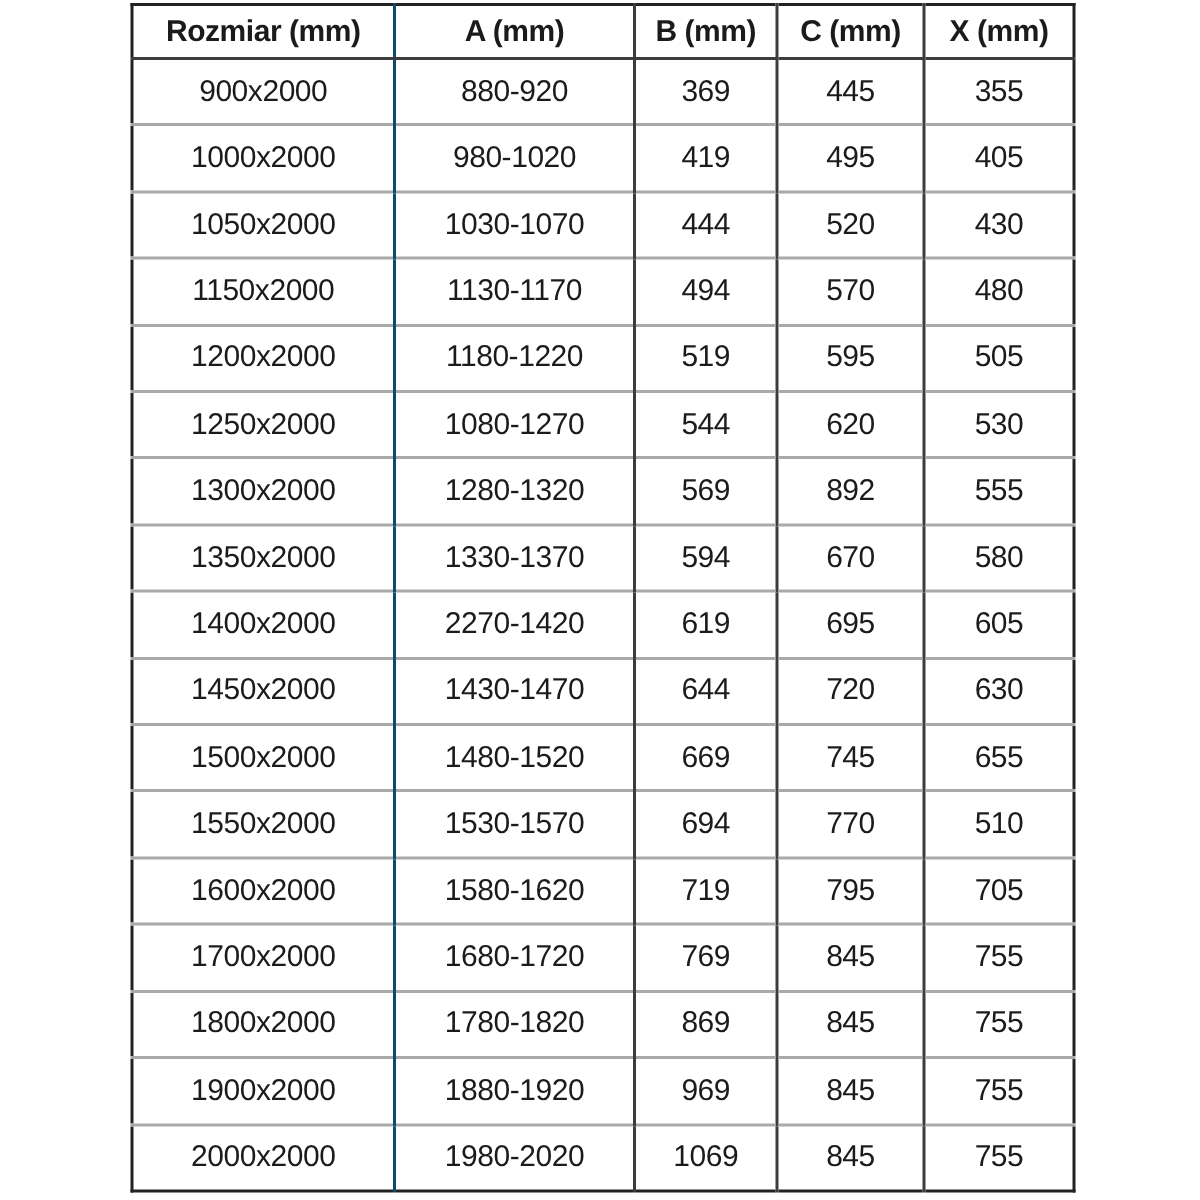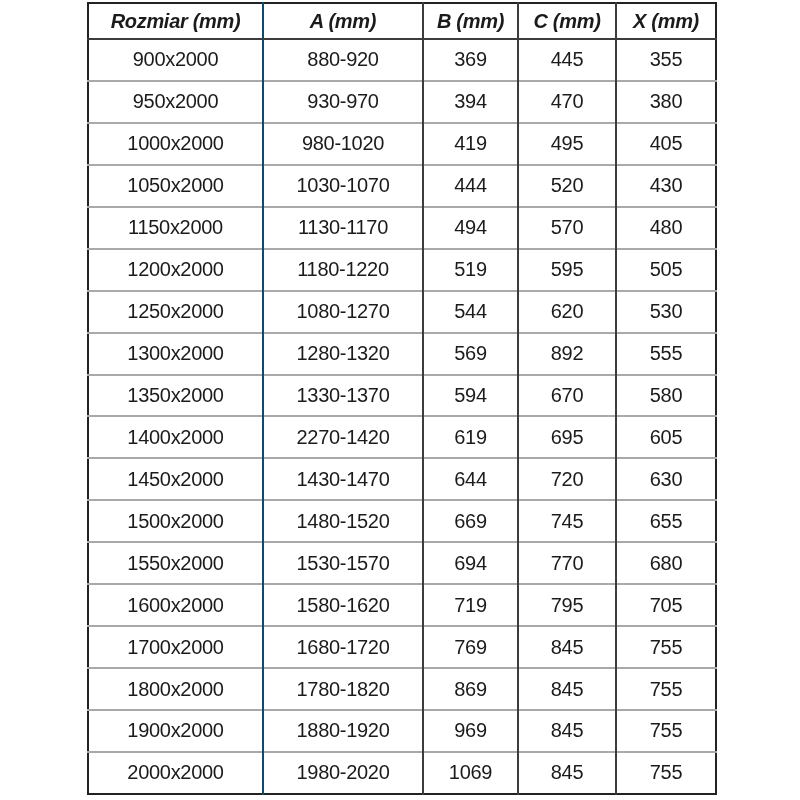--- a/index.html
+++ b/index.html
@@ -33,21 +33,20 @@
     vertical-align: middle;
     font-size: 20px;
     letter-spacing: -0.3px;
     overflow: hidden;
     white-space: nowrap;
   }
   table.size-table thead th {
     font-weight: bold;
     height: 34px;
     border-bottom: 2px solid #3c3c3c;
-    font-style: italic;
   }
   table.size-table tbody tr + tr td {
     border-top: 2px solid #a9a9a9;
   }
   
   table.size-table .col1 { border-left: 2px solid #0c4a6e; }
   table.size-table .col2,
   table.size-table .col3,
   table.size-table .col4 { border-left: 2px solid #3c3c3c; }
 </style>
@@ -72,27 +71,20 @@
         <th class="col4">X (mm)</th>
       </tr>
     </thead>
     <tbody>
         <tr>
           <td class="col0">900x2000</td>
           <td class="col1">880-920</td>
           <td class="col2">369</td>
           <td class="col3">445</td>
           <td class="col4">355</td>
-        </tr>
-        <tr>
-          <td class="col0">950x2000</td>
-          <td class="col1">930-970</td>
-          <td class="col2">394</td>
-          <td class="col3">470</td>
-          <td class="col4">380</td>
         </tr>
         <tr>
           <td class="col0">1000x2000</td>
           <td class="col1">980-1020</td>
           <td class="col2">419</td>
           <td class="col3">495</td>
           <td class="col4">405</td>
         </tr>
         <tr>
           <td class="col0">1050x2000</td>
@@ -155,21 +147,21 @@
           <td class="col1">1480-1520</td>
           <td class="col2">669</td>
           <td class="col3">745</td>
           <td class="col4">655</td>
         </tr>
         <tr>
           <td class="col0">1550x2000</td>
           <td class="col1">1530-1570</td>
           <td class="col2">694</td>
           <td class="col3">770</td>
-          <td class="col4">680</td>
+          <td class="col4">510</td>
         </tr>
         <tr>
           <td class="col0">1600x2000</td>
           <td class="col1">1580-1620</td>
           <td class="col2">719</td>
           <td class="col3">795</td>
           <td class="col4">705</td>
         </tr>
         <tr>
           <td class="col0">1700x2000</td>

